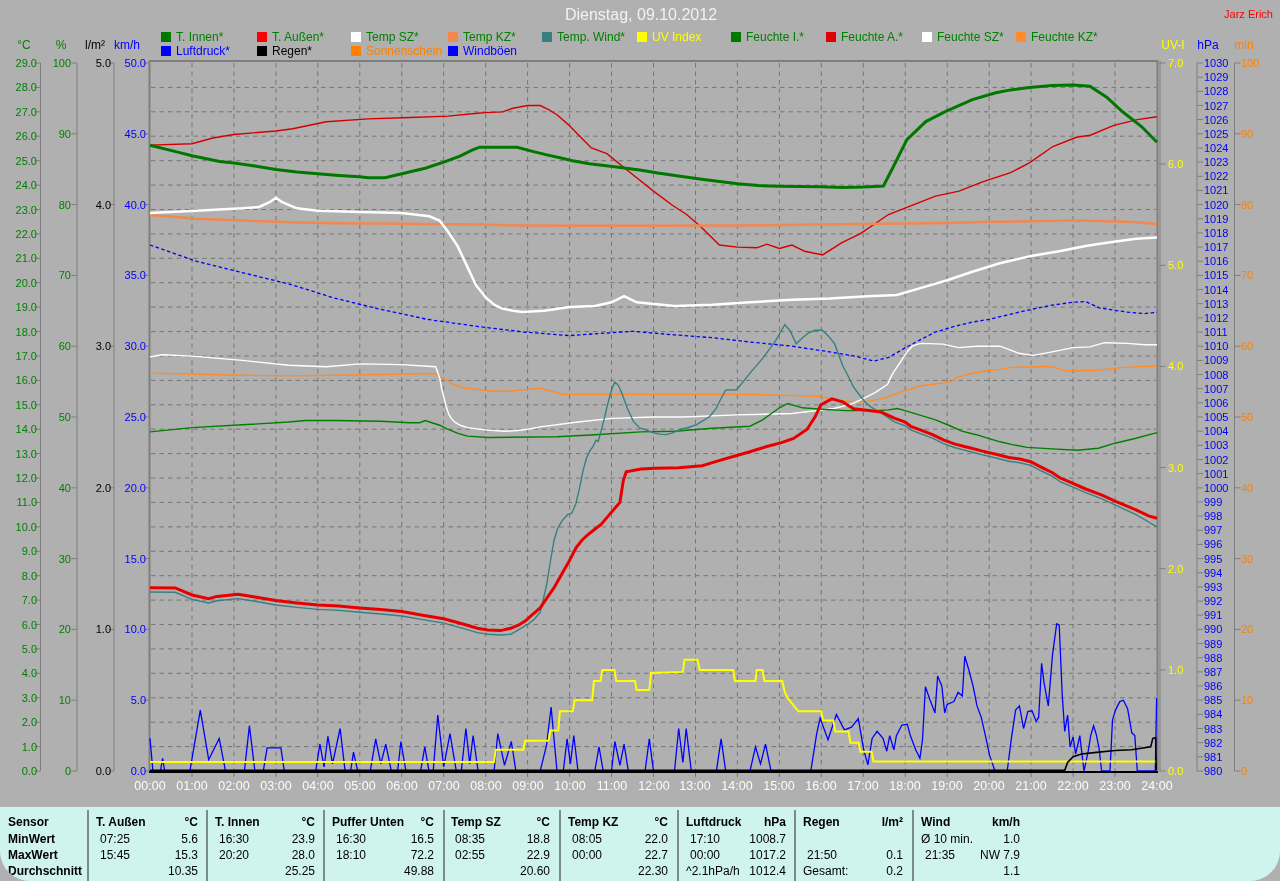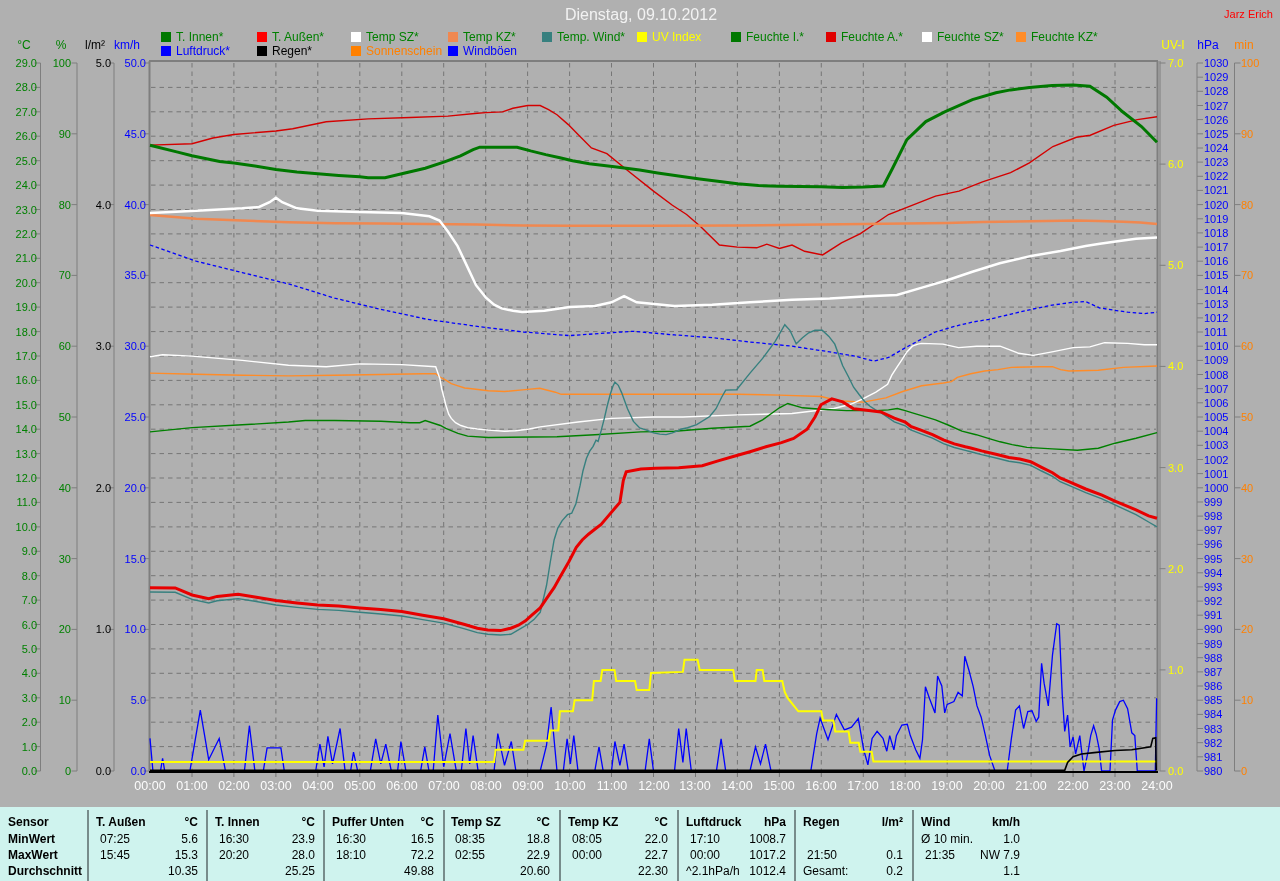--- a/index.html
+++ b/index.html
@@ -1,15 +1,15 @@
 <!DOCTYPE html>
 <html><head><meta charset="utf-8"><title>Grafik</title>
 <style>
 html,body{margin:0;padding:0;background:#b0b0b0;}
-#page{position:relative;width:1280px;height:881px;overflow:hidden;font-family:"Liberation Sans",sans-serif;}
+#page{position:relative;width:1280px;height:881px;overflow:hidden;font-family:"Liberation Sans",sans-serif;border-radius:30px;}
 </style></head>
 <body>
 <div id="page"><svg xmlns="http://www.w3.org/2000/svg" width="1280" height="881" viewBox="0 0 1280 881" font-family="Liberation Sans, sans-serif">
       <rect width="1280" height="881" fill="#b0b0b0"></rect>
       <text x="641" y="20" font-size="16" fill="#f2f2f2" text-anchor="middle">Dienstag, 09.10.2012</text>
       <text x="1273" y="18" font-size="11" fill="#ff0000" text-anchor="end">Jarz Erich</text>
       <rect x="161" y="32" width="10" height="10" fill="#007800"></rect>
       <text x="176" y="41" font-size="12" fill="#008000">T. Innen*</text>
       <rect x="257" y="32" width="10" height="10" fill="#ff0000"></rect>
       <text x="272" y="41" font-size="12" fill="#008000">T. Außen*</text>

